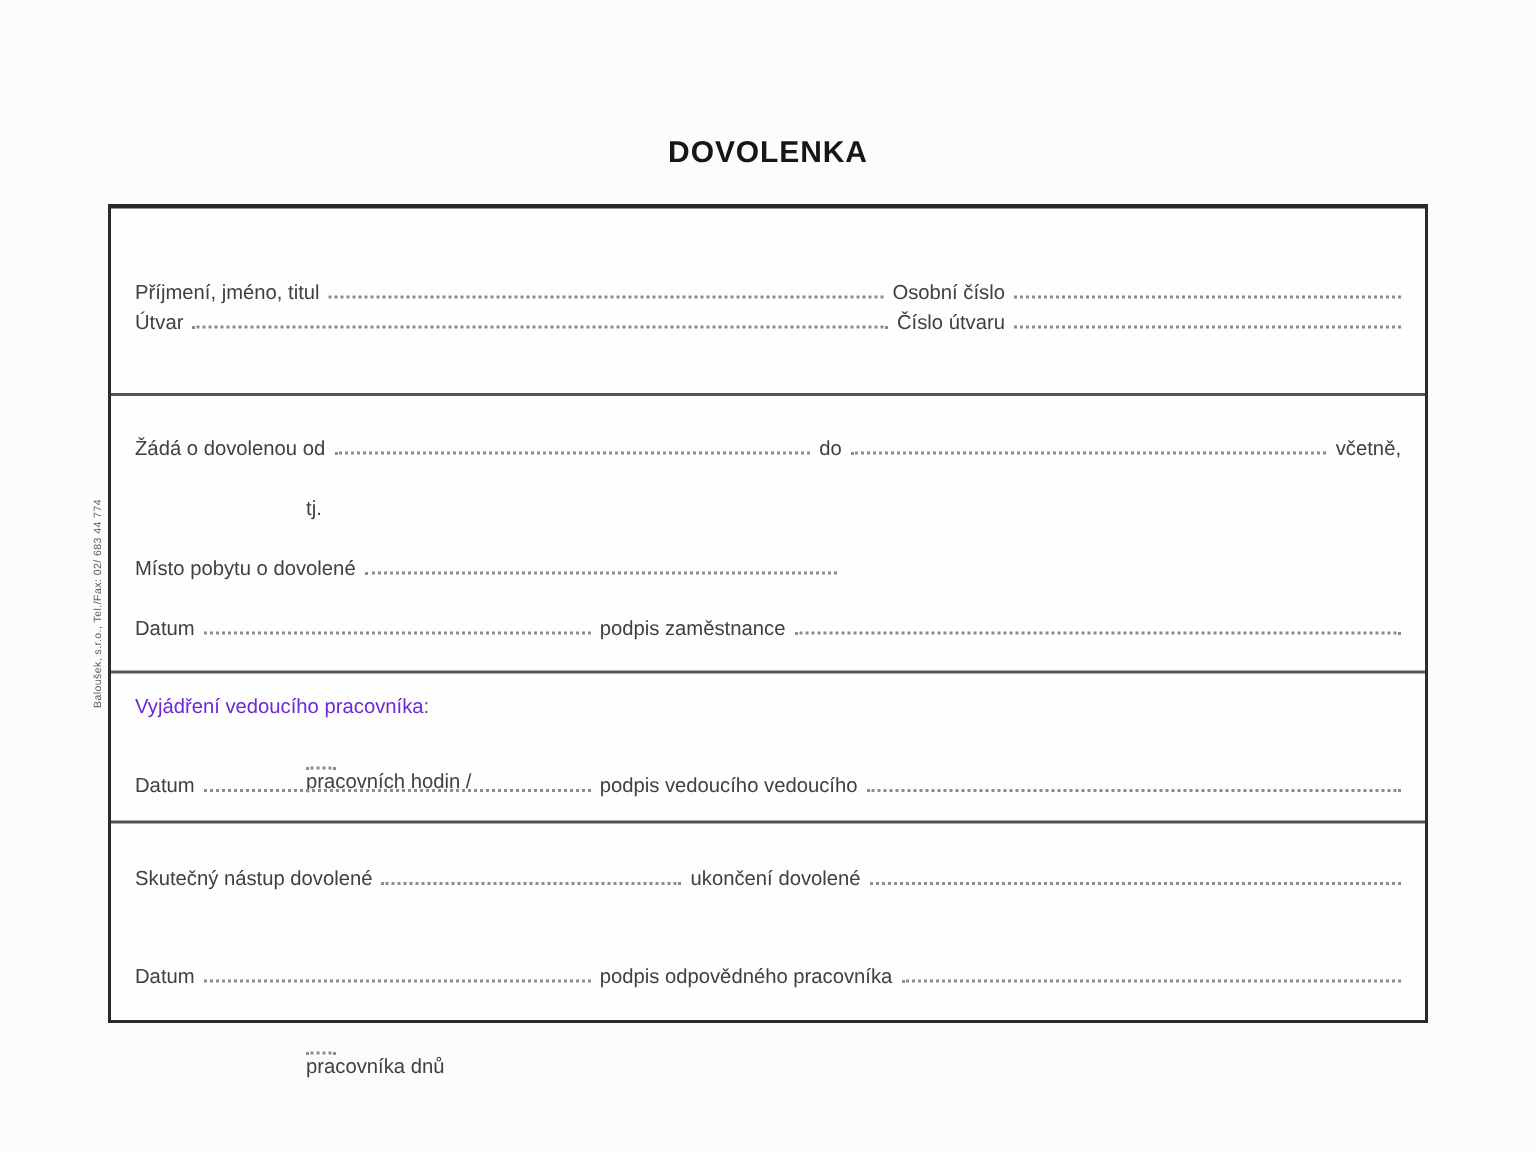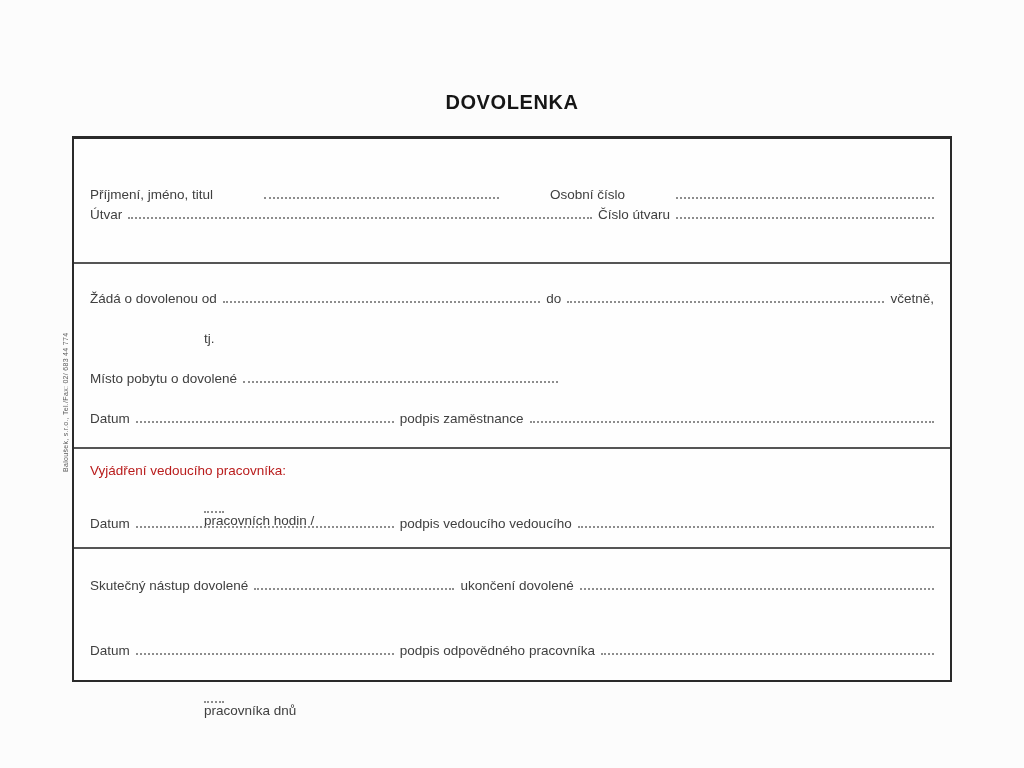--- a/index.html
+++ b/index.html
@@ -56,28 +56,28 @@
     min-width:20px;
   }
   .dots.last{margin-right:0;}
   .dots.fix258{flex:0 0 258px;}
   .dots.fix165{flex:0 0 165px;}
   .dots.fix173{flex:0 0 173px;}
   .dots.fix200{flex:0 0 200px;}
   .dots.fix315{flex:0 0 315px;}
   .spacer{flex:1 1 auto;}
   
-  .sec1 .row1{margin-top:48px;gap:45px;}
+  .sec1 .row1{margin-top:48px;}
   .sec1 .row2{}
   
   .sec2 .row{margin-top:20px;justify-content:space-between;}
   .sec2 .row1{margin-top:27px;}
   .indent{margin-left:108px;flex-direction:column;}
   
-  .sec3 .heading{margin-top:14px;font-size:13.5px;color:#b91c1c;height:20px;}
+  .sec3 .heading{margin-top:14px;font-size:13.5px;color:#6d28d9;height:20px;}
   .sec3 .rowd{margin-top:33px;}
   
   .sec4 .row1{margin-top:29px;}
   .sec4 .row2{margin-top:45px;}
   .imprint{
     position:absolute;
     left:62px;top:472px;
     transform:rotate(-90deg);
     transform-origin:0 0;
     font-size:7px;

